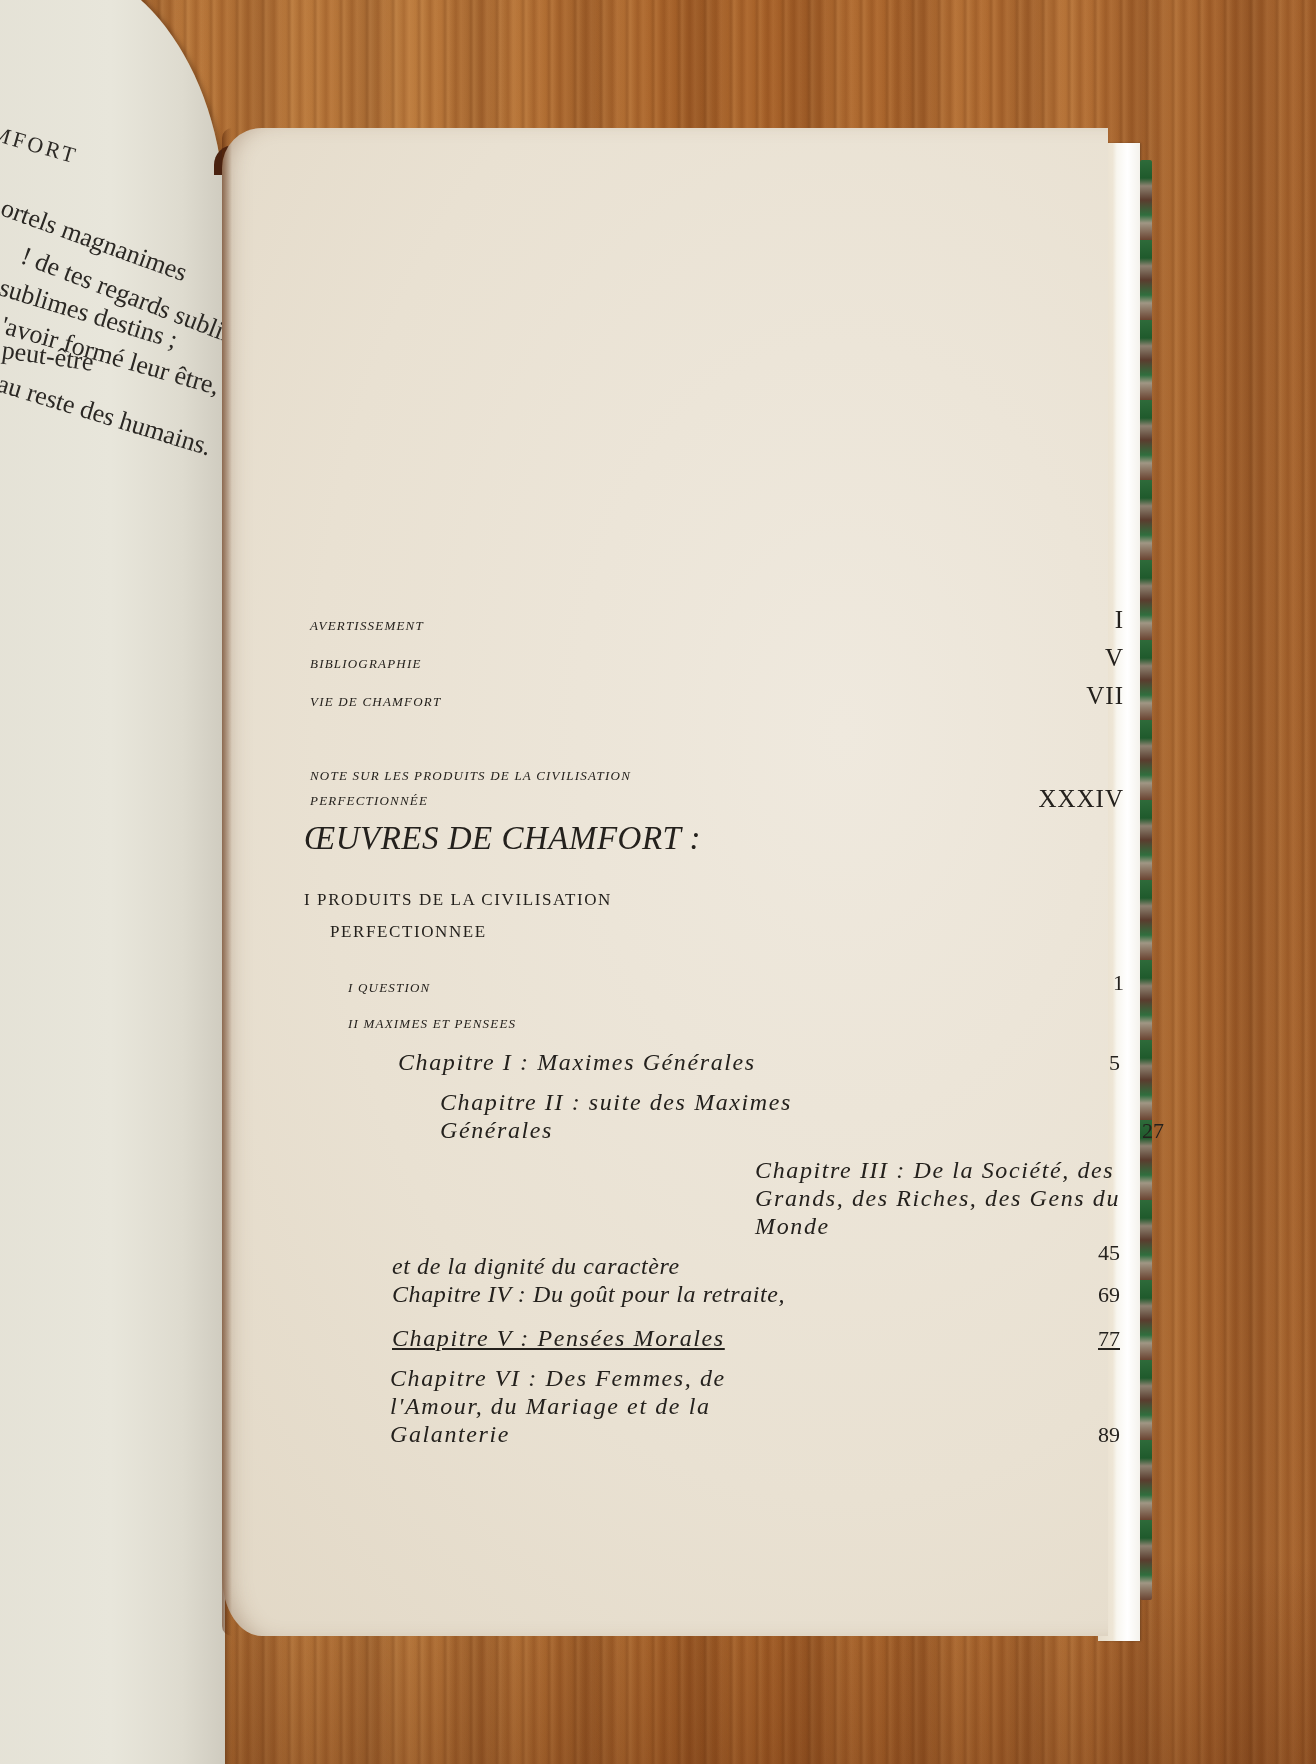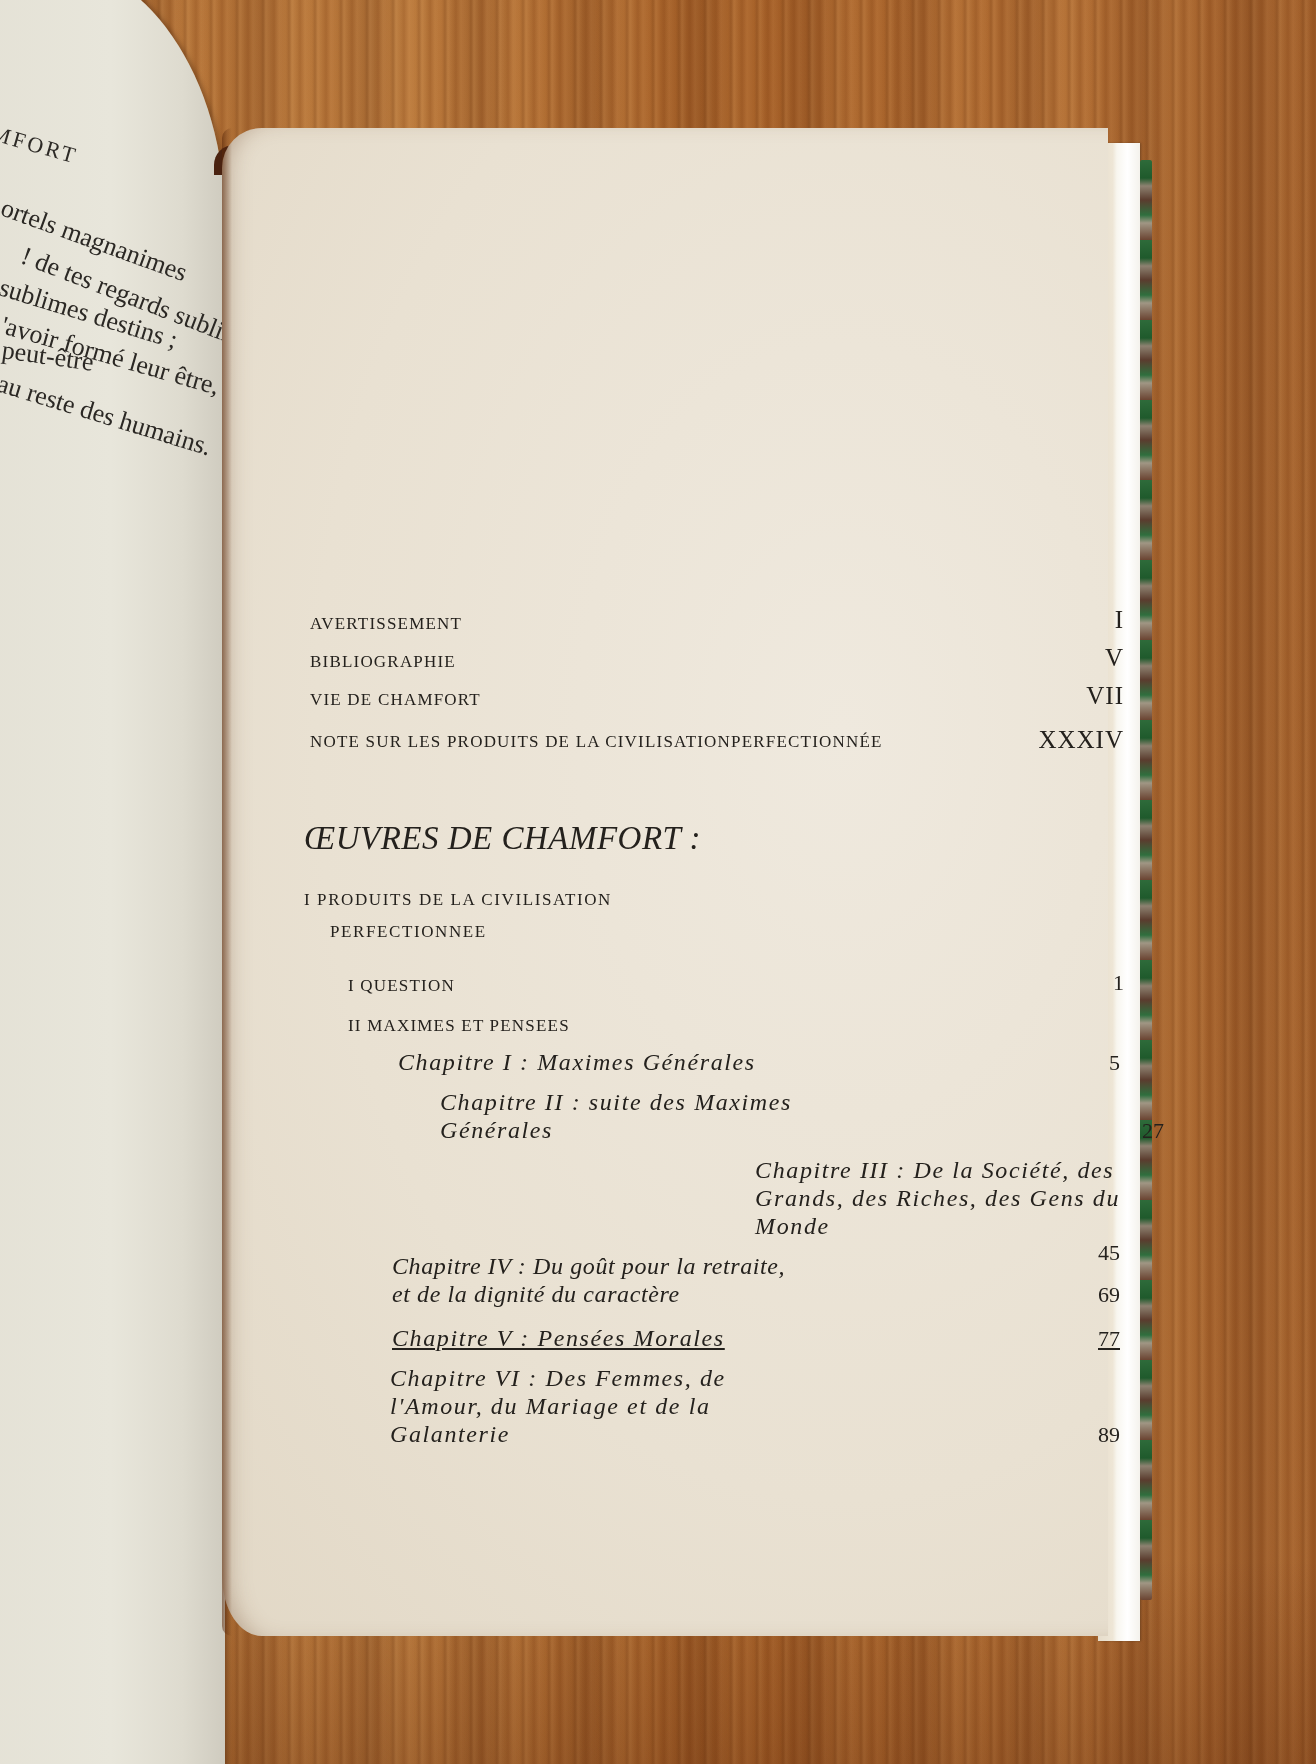--- a/index.html
+++ b/index.html
@@ -67,21 +67,21 @@
     font-variant: small-caps;
   }
   .verse {
     position: absolute; font-size: 26px; color: #2b2824; white-space: nowrap;
     transform-origin: left center;
   }
 
   
   .toc { position: absolute; left: 0; top: 0; width: 100%; height: 100%; color: #24211d; }
   .toc-row { position: absolute; display: flex; justify-content: space-between; align-items: flex-end; }
-  .sc { font-size: 17px; letter-spacing: 1.2px; text-transform: uppercase; }
+  .sc { font-size: 13px; letter-spacing: 1.2px; text-transform: uppercase; font-style: italic; }
   .roman { font-size: 25px; letter-spacing: 1px; }
   .heading { position: absolute; font-size: 33px; letter-spacing: 0.5px; }
   .subheading { position: absolute; font-size: 17px; letter-spacing: 1.6px; line-height: 32px; }
   .italic { font-style: italic; font-size: 24px; letter-spacing: 1.6px; line-height: 28px; }
   .pg { font-size: 22px; }
 </style>
 </head>
 <body>
 
 <div class="wood-darken"></div>
@@ -109,21 +109,21 @@
     </div>
     <div class="toc-row" style="left:88px; top:516px; width:814px;">
       <span class="sc">Bibliographie</span>
       <span class="roman">V</span>
     </div>
     <div class="toc-row" style="left:88px; top:554px; width:814px;">
       <span class="sc">Vie de Chamfort</span>
       <span class="roman">VII</span>
     </div>
     <div class="toc-row" style="left:88px; top:598px; width:814px;">
-      <span style="display:flex; flex-direction:row; line-height:25px;">
+      <span style="display:flex; flex-direction:column; line-height:25px;margin-top:37px;">
         <span class="sc">Note sur les produits de la civilisation</span>
         <span class="sc">perfectionnée</span>
       </span>
       <span class="roman">XXXIV</span>
     </div>
 
     <div class="heading" style="left:82px; top:692px;font-style:italic;">ŒUVRES DE CHAMFORT :</div>
 
     <div class="subheading" style="left:82px; top:756px;">
       <div>I PRODUITS DE LA CIVILISATION</div>
@@ -156,22 +156,22 @@
       <span class="italic" style="display:flex; flex-direction:column;">
         <span>Chapitre III : De la Société, des</span>
         <span>Grands, des Riches, des Gens du</span>
         <span>Monde</span>
       </span>
       <span class="pg">45</span>
     </div>
 
     <div class="toc-row" style="left:170px; top:1124px; width:728px;">
       <span class="italic" style="display:flex; flex-direction:column; letter-spacing:0.6px;">
+        <span>et de la dignité du caractère</span>
         <span>Chapitre IV : Du goût pour la retraite,</span>
-        <span>et de la dignité du caractère</span>
       </span>
       <span class="pg">69</span>
     </div>
 
     <div class="toc-row" style="left:170px; top:1196px; width:728px;text-decoration:underline;">
       <span class="italic">Chapitre V : Pensées Morales</span>
       <span class="pg">77</span>
     </div>
 
     <div class="toc-row" style="left:168px; top:1236px; width:730px;">

